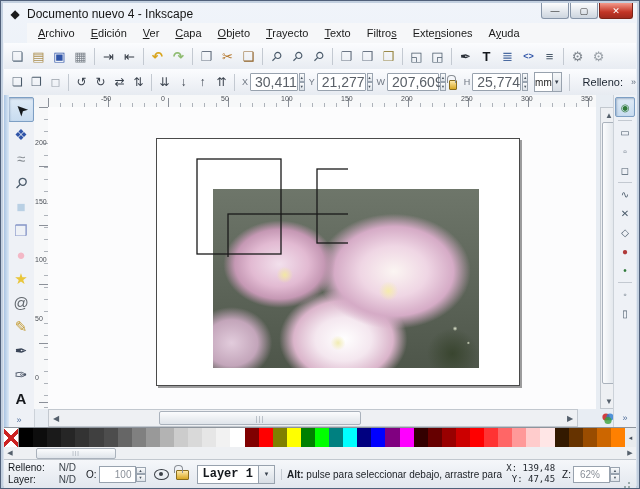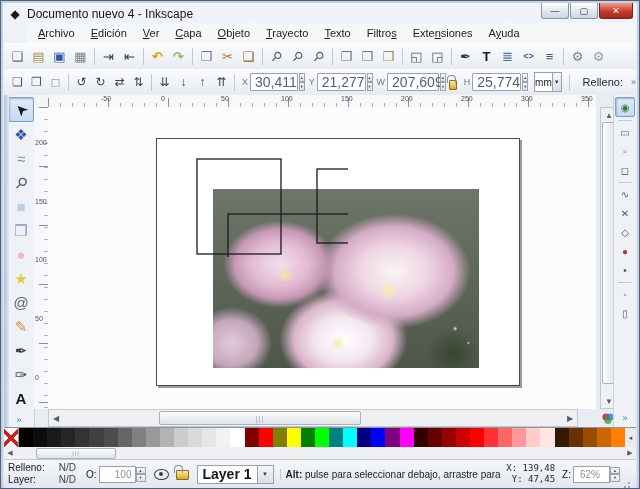--- a/index.html
+++ b/index.html
@@ -126,21 +126,21 @@
   .fsblock .val{color:#3c434b;}
   .slab{color:#14181d;font-size:10px;margin:0 2px 0 10px;}
   .sbox{width:32px;height:15px;background:#fff;border:1px solid #98a2ae;color:#8a9099;font-size:10px;
     display:flex;align-items:center;justify-content:flex-end;padding-right:3px;}
   .sspin{width:10px;height:15px;display:flex;flex-direction:column;}
   .sspin i{flex:1;border:1px solid #9aa4b0;background:linear-gradient(#fafbfc,#dde2e8);
     font-size:4px;color:#49535f;display:flex;align-items:center;justify-content:center;font-style:normal;}
   .eyeicon{width:13px;height:9px;border:1px solid #3a3f46;border-radius:50%;position:relative;margin:0 4px 0 8px;}
   .eyeicon::after{content:"";position:absolute;left:4px;top:2px;width:4px;height:4px;border-radius:50%;background:#3a3f46;}
   .layerbox{height:17px;background:#fff;border:1px solid #98a2ae;display:flex;align-items:center;
-    padding:0 5px;font-size:14px;color:#14181d;margin-left:5px;font-weight:bold;}
+    padding:0 5px;font-size:12px;color:#14181d;margin-left:5px;font-weight:bold;font-family:Liberation Mono, monospace;}
   .statusmsg{flex:1;min-width:0;overflow:hidden;white-space:nowrap;font-size:10px;color:#1b1f24;
     border-left:1px solid #c6ccd3;margin-left:6px;padding-left:5px;}
   .xyblock{font-size:9px;color:#23282e;line-height:11px;text-align:right;white-space:nowrap;margin:0 3px 0 4px;
     font-family:"DejaVu Sans Mono",monospace;}
   .grip{width:9px;height:9px;margin-left:3px;align-self:flex-end;
     background:radial-gradient(circle 1px at 2px 8px,#9aa 1px,transparent 1.5px),
                radial-gradient(circle 1px at 6px 8px,#9aa 1px,transparent 1.5px),
                radial-gradient(circle 1px at 6px 4px,#9aa 1px,transparent 1.5px);}
 </style>
 </head>

